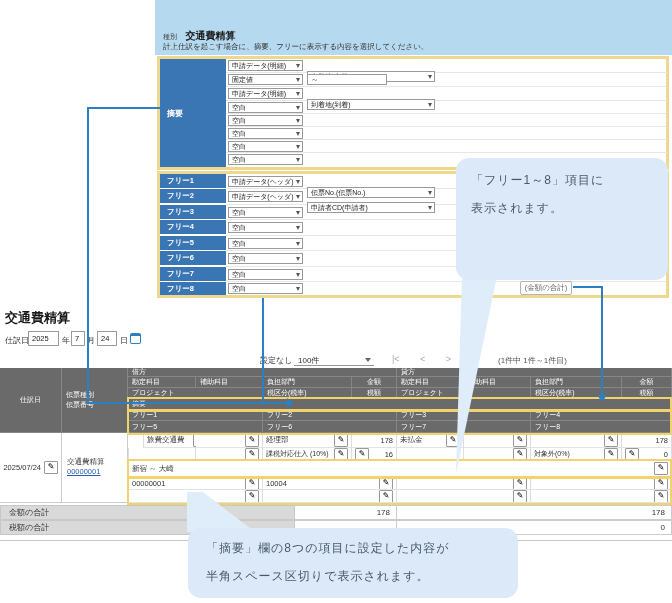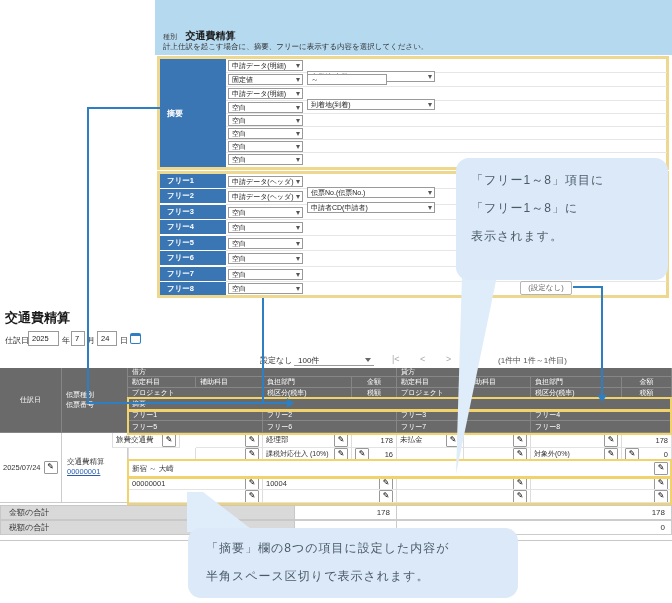--- a/index.html
+++ b/index.html
@@ -179,21 +179,21 @@
         </div>
     </div>
     <div class="a lbl" style="left:5px;top:282px;width:66px;height:13px;font-size:7.5px">フリー8</div>
     <div class="a" style="left:71px;top:282px;width:441px;height:13px">
       <div class="a dd" style="left:2px;top:1px;width:75px">
           <span>空白</span>
           <i></i>
         </div>
     </div>
 
-    <div class="a btn" style="left:365px;top:281px;width:52px;height:14px;font-size:7.5px;font-weight:normal;color:#666;border-color:#b5b5b5">(設定なし)</div>
+    <div class="a btn" style="left:365px;top:281px;width:52px;height:14px;font-size:7.5px;font-weight:normal;color:#666;border-color:#b5b5b5">(金額の合計)</div>
   </div>
 
   <div class="a conn" style="left:88px;top:107px;width:72px;height:2px"></div>
   <div class="a conn" style="left:87px;top:107px;width:2px;height:297px"></div>
   <div class="a conn" style="left:87px;top:402px;width:200px;height:2px"></div>
   <div class="a" style="left:287px;top:398px;width:0;height:0;border-left:7px solid #2e7fc1;border-top:5px solid transparent;border-bottom:5px solid transparent;z-index:30"></div>
   <div class="a conn" style="left:262px;top:298px;width:2px;height:104px"></div>
   <div class="a conn" style="left:573px;top:286px;width:30px;height:2px"></div>
   <div class="a conn" style="left:601px;top:286px;width:2px;height:110px"></div>
   <div class="a" style="left:597px;top:395px;width:0;height:0;border-top:7px solid #2e7fc1;border-left:5px solid transparent;border-right:5px solid transparent;z-index:30"></div>
@@ -251,30 +251,30 @@
 
   <div class="a hc" style="left:128px;top:410px;width:135px;height:11px">フリー1</div>
   <div class="a hc" style="left:263px;top:410px;width:134px;height:11px">フリー2</div>
   <div class="a hc" style="left:397px;top:410px;width:134px;height:11px">フリー3</div>
   <div class="a hc" style="left:531px;top:410px;width:141px;height:11px">フリー4</div>
   <div class="a hc" style="left:128px;top:421px;width:135px;height:12px">フリー5</div>
   <div class="a hc" style="left:263px;top:421px;width:134px;height:12px">フリー6</div>
   <div class="a hc" style="left:397px;top:421px;width:134px;height:12px">フリー7</div>
   <div class="a hc" style="left:531px;top:421px;width:141px;height:12px">フリー8</div>
 
-  <div class="a dc" style="left:0;top:433px;width:62px;height:70px;justify-content:flex-start;gap:3px;border-right:1px solid #ccc;border-bottom:1px solid #ccc">
+  <div class="a dc" style="left:0;top:433px;width:62px;height:70px;justify-content:flex-end;gap:3px;border-right:1px solid #ccc;border-bottom:1px solid #ccc">
     <span>2025/07/24</span>
     <div class="pb">✎</div>
   </div>
   <div class="a" style="left:62px;top:433px;width:66px;height:70px;background:#fff;border-right:1px solid #ccc;border-bottom:1px solid #ccc;padding:24px 0 0 5px;font-size:7.5px">
     <div>交通費精算</div>
     <a class="link" href="#">00000001</a>
   </div>
 
-  <div class="a dc" style="left:112px;top:433px;width:68px;height:15px;border-left:1px solid #ddd">
+  <div class="a dc" style="left:143px;top:433px;width:68px;height:15px;border-left:1px solid #ddd">
     <span>旅費交通費</span>
     <div class="pb r">✎</div>
   </div>
   <div class="a dc" style="left:196px;top:433px;width:67px;height:15px">
     <div class="pb r">✎</div>
   </div>
   <div class="a dc" style="left:263px;top:433px;width:89px;height:15px">
     <span>経理部</span>
     <div class="pb r">✎</div>
   </div>
@@ -357,21 +357,20 @@
   <div class="a tval" style="left:295px;top:505px;width:102px;height:15px">178</div>
   <div class="a tval" style="left:397px;top:505px;width:275px;height:15px">178</div>
   <div class="a tot" style="left:0;top:520px;width:295px;height:15px">税額の合計</div>
   <div class="a tval" style="left:295px;top:520px;width:102px;height:15px"></div>
   <div class="a tval" style="left:397px;top:520px;width:275px;height:15px">0</div>
   <div class="a" style="left:0;top:540px;width:672px;height:1px;background:#c8c8c8"></div>
 
   <div class="a tail" style="left:450px;top:276px;width:60px;height:198px;clip-path:polygon(12px 0,47px 0,6px 198px)"></div>
   <div class="a bub" style="left:456px;top:158px;width:212px;height:122px;padding:8px 0 0 15px">
     <div style="line-height:28px">「フリー1～8」項目に</div>
-    <div style="line-height:28px">「フリー1～8」に</div>
     <div style="line-height:28px">表示されます。</div>
   </div>
 
   <div class="a tail" style="left:185px;top:490px;width:75px;height:42px;clip-path:polygon(2px 2px,18px 2px,70px 42px,2px 42px)"></div>
   <div class="a bub" style="left:188px;top:528px;width:330px;height:70px;padding:6px 0 0 18px">
     <div style="line-height:28px">「摘要」欄の8つの項目に設定した内容が</div>
     <div style="line-height:28px">半角スペース区切りで表示されます。</div>
   </div>
 
 </div>

